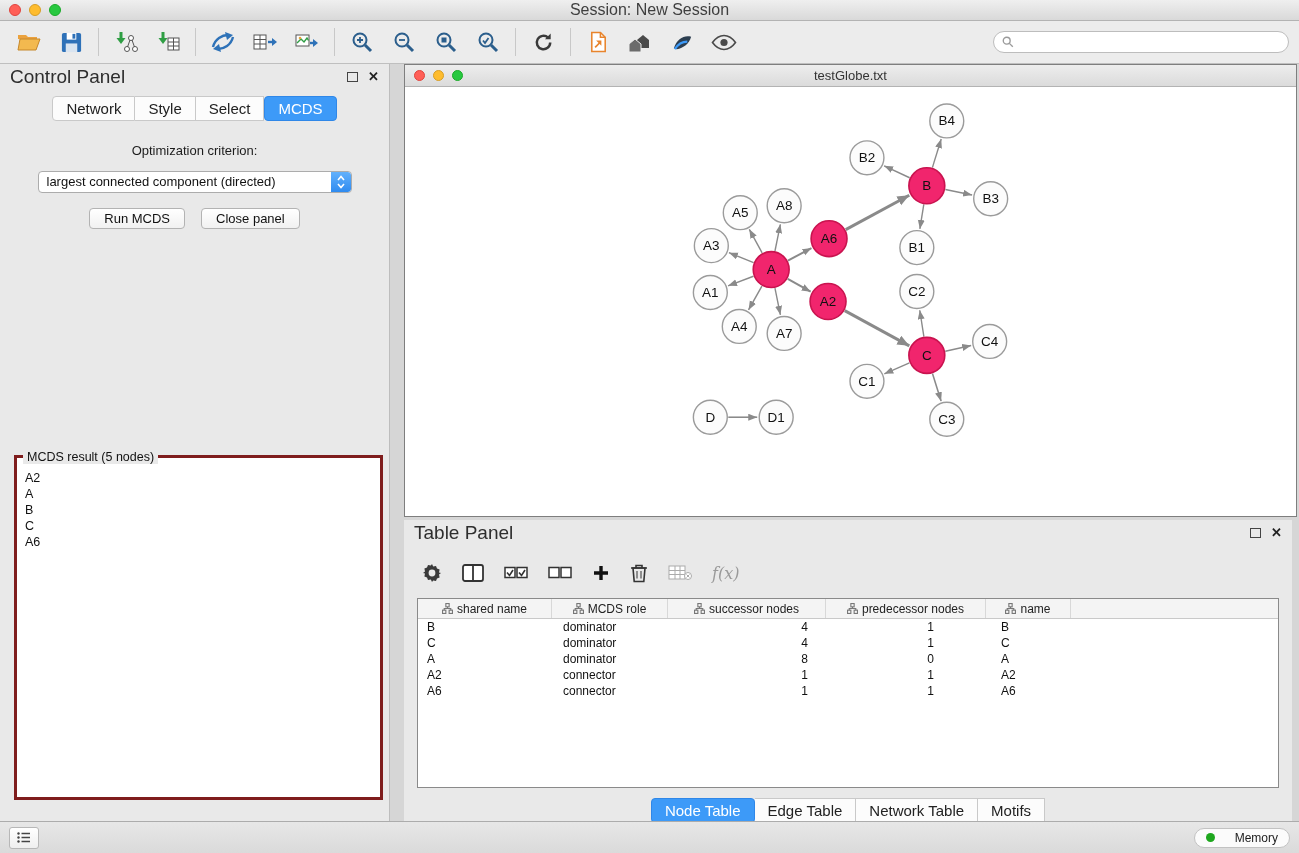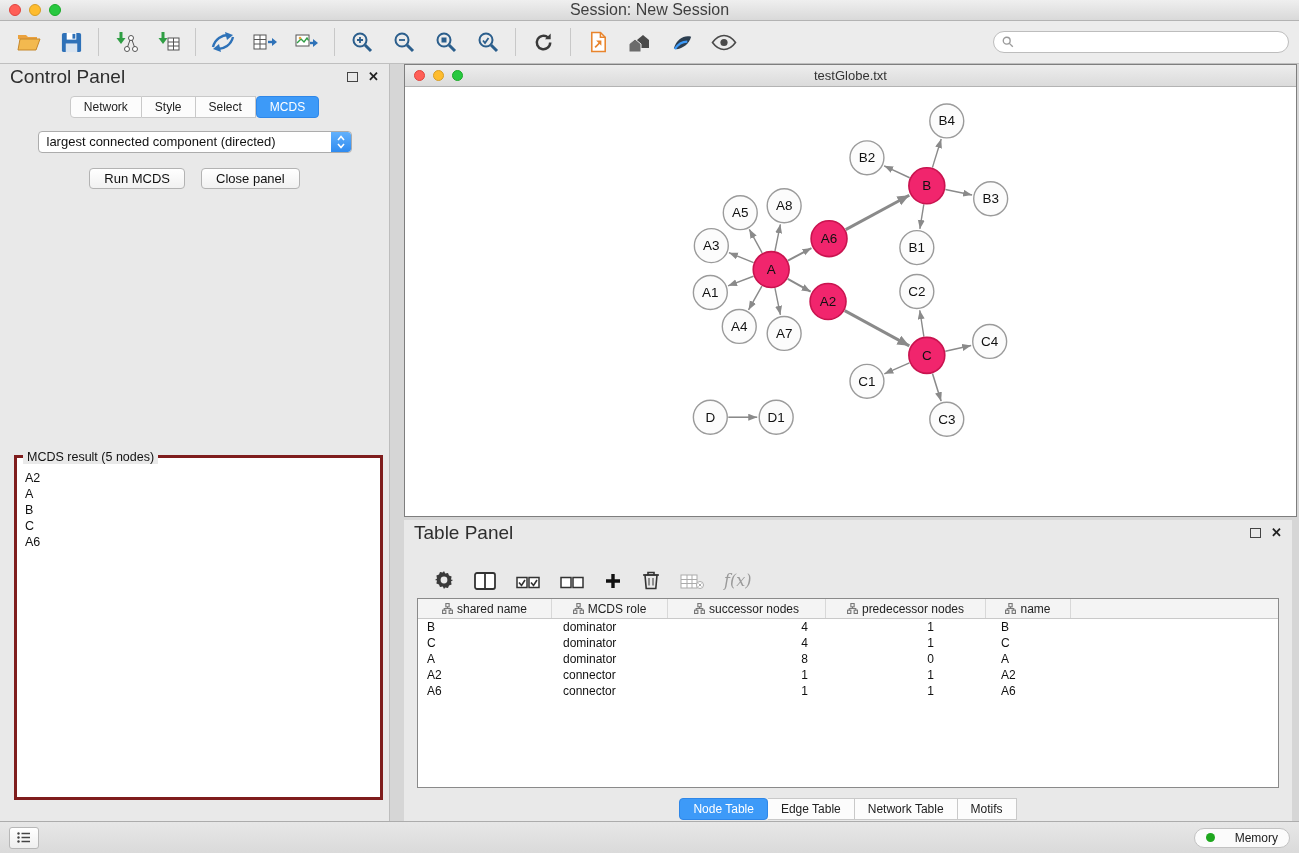--- a/index.html
+++ b/index.html
@@ -21,41 +21,41 @@
   
   .control-panel{position:absolute;left:0;top:64px;width:390px;height:757px;background:#E9E9E9;border-right:1px solid #BDBDBD;box-sizing:border-box;}
   .workspace{position:absolute;left:391px;top:64px;right:0;bottom:32px;background:#D6D6D6;}
   
   .phead{display:flex;align-items:center;height:26px;padding:0 10px;}
   .phead .ptitle{font-size:19px;color:#2E2E2E;}
   .pctrls{margin-left:auto;display:flex;align-items:center;gap:10px;}
   .floatbox{width:9px;height:8px;border:1.5px solid #444;display:inline-block;}
   .closex{font-size:13px;font-weight:bold;color:#222;line-height:10px;}
   .ctabs{display:flex;justify-content:center;margin-top:6px;}
-  .ctab{font-size:12px;padding:3px 13px;background:#FCFCFC;border:1px solid #C9C9C9;border-left:none;color:#222;}
+  .ctab{font-size:15px;padding:3px 13px;background:#FCFCFC;border:1px solid #C9C9C9;border-left:none;color:#222;}
   .ctab:first-child{border-left:1px solid #C9C9C9;border-radius:4px 0 0 4px;}
   .ctab.active{background:#3D9AF8;color:#fff;border:1px solid #2F87E8;border-radius:4px;}
   .optlabel{text-align:center;margin-top:22px;font-size:13px;color:#1C1C1C;}
   .selectwrap{position:relative;width:314px;height:22px;margin:13px auto 0;background:#fff;border:1px solid #ACACAC;border-radius:4px;box-sizing:border-box;font-size:13px;line-height:20px;padding-left:8px;color:#111;white-space:nowrap;overflow:hidden;}
   .stepper{position:absolute;right:0;top:0;bottom:0;width:20px;background:linear-gradient(#63B1FC,#2F8BF0);border-radius:0 3px 3px 0;display:flex;align-items:center;justify-content:center;}
   .btnrow{display:flex;justify-content:center;gap:16px;margin-top:15px;}
   .pbtn{background:linear-gradient(#FFFFFF,#F1F1F1);border:1px solid #B3B3B3;border-radius:4px;padding:2px 14px;font-size:13px;color:#111;}
   .resultbox{position:absolute;left:14px;top:391px;width:369px;height:345px;background:#fff;border:3px solid #7f1d1d;box-sizing:border-box;}
   .resultlegend{position:absolute;top:-8px;left:6px;background:#E9E9E9;padding:0 4px;font-size:12.5px;color:#111;}
   .resultlist{padding:12px 8px 0;font-size:12.5px;line-height:16px;color:#111;}
   
   .netwin{position:absolute;left:13px;top:0;width:893px;height:453px;background:#fff;border:1px solid #7E7E7E;box-sizing:border-box;}
   .netbar{height:21px;background:linear-gradient(#EDEDED,#DBDBDB);border-bottom:1px solid #B3B3B3;display:flex;align-items:center;position:relative;}
   .netbar .traffic .tl{width:11px;height:11px;}
   .nettitle{position:absolute;left:0;right:0;text-align:center;font-size:13px;color:#333;}
   .netcanvas{position:absolute;left:0;top:22px;right:0;bottom:0;background:#fff;}
   .netcanvas svg{width:100%;height:100%;display:block;}
   
   .tablepanel{position:absolute;left:13px;top:456px;width:888px;height:301px;background:#E9E9E9;}
-  .ttoolbar{display:flex;align-items:flex-end;gap:20px;padding:10px 0 0 18px;height:34px;margin-left:12px;}
+  .ttoolbar{display:flex;align-items:center;gap:20px;padding:10px 0 0 18px;height:34px;}
   .ticon{display:flex;align-items:center;justify-content:center;}
   .fx{font-family:"DejaVu Serif",serif;font-style:italic;font-size:16px;color:#9A9A9A;}
   .datatable{position:absolute;left:13px;top:78px;width:862px;height:190px;background:#fff;border:1px solid #8A8A8A;box-sizing:border-box;overflow:hidden;}
   .thead{display:flex;height:19px;background:#F4F4F4;border-bottom:1px solid #C9C9C9;}
   .th{display:flex;align-items:center;justify-content:center;gap:4px;font-size:12px;color:#222;border-right:1px solid #D8D8D8;box-sizing:border-box;}
   .th.fill{flex:1;border-right:none;}
   .tr{display:flex;height:16px;align-items:center;}
   .td{font-size:12px;color:#111;box-sizing:border-box;white-space:nowrap;overflow:hidden;}
   .col0{width:134px;}.col1{width:116px;}.col2{width:158px;}.col3{width:160px;}.col4{width:85px;}
   .td.col0{padding-left:9px;}.td.col1{padding-left:11px;}
@@ -221,20 +221,21 @@
         <span class="floatbox"></span>
         <span class="closex">✕</span>
       </span>
     </div>
     <div class="ctabs">
       <span class="ctab">Network</span>
       <span class="ctab">Style</span>
       <span class="ctab">Select</span>
       <span class="ctab active">MCDS</span>
     </div>
+    <div class="optlabel">Optimization criterion:</div>
     <div class="selectwrap">
       <span>largest connected component (directed)</span>
       <span class="stepper">
         <svg width="8" height="14" viewBox="0 0 8 14">
             <path d="M1 5l3-3.5L7 5" fill="none" stroke="#fff" stroke-width="1.6"></path>
             <path d="M1 9l3 3.5L7 9" fill="none" stroke="#fff" stroke-width="1.6"></path>
           </svg>
       </span>
     </div>
     <div class="btnrow">

